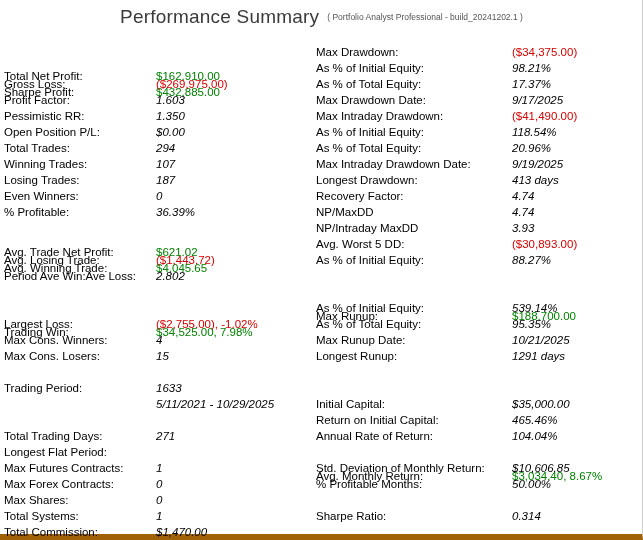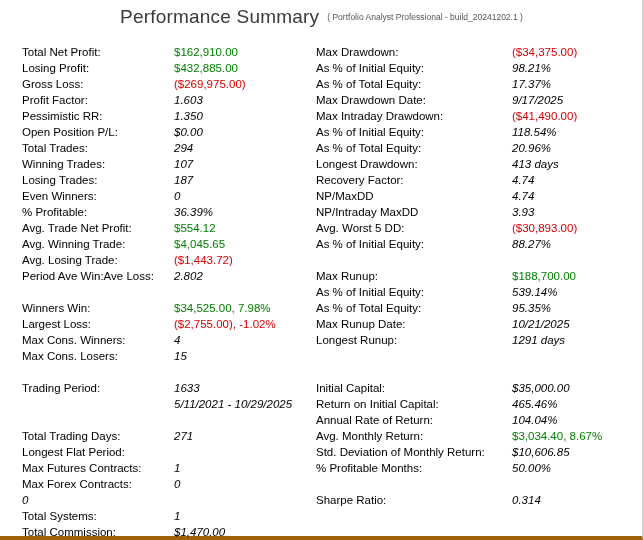--- a/index.html
+++ b/index.html
@@ -13,21 +13,21 @@
     font-family: "Liberation Sans", sans-serif;
     color: #000000;
     overflow: hidden;
   }
   .page {
     position: relative;
     width: 643px;
     height: 540px;
     box-sizing: border-box;
     border-right: 1px solid #cfcfcf;
-    border-bottom: 4px solid #a16207;
+    border-bottom: 6px solid #a16207;
   }
   .title-row {
     position: absolute;
     left: 0;
     top: 6px;
     width: 643px;
     text-align: center;
     white-space: nowrap;
   }
   .title {
@@ -40,21 +40,21 @@
     font-size: 8.5px;
     color: #555555;
     margin-left: 8px;
     position: relative;
     top: -3px;
   }
   .col {
     position: absolute;
     top: 44px;
   }
-  .col-left { left: 22px; width: 300px; }
+  .col-left { left: 4px; width: 300px; }
   .col-right { left: 316px; width: 306px; }
 
   .row {
     display: flex;
     align-items: baseline;
     height: 16px;
     line-height: 16px;
     font-size: 11.5px;
   }
   .row.spacer { height: 16px; }
@@ -62,40 +62,40 @@
     flex: 0 0 auto;
     color: #000000;
     white-space: nowrap;
   }
   .col-left .lbl { width: 152px; }
   .col-right .lbl { width: 196px; }
   .val {
     flex: 1 1 auto;
     white-space: nowrap;
   }
-  .pos { color: #008000; }
+  .pos { color: #008000; margin-top: 24px; }
   .neg { color: #d40000; }
   .neutral { color: #000000; font-style: italic; }
 </style>
 </head>
 <body>
 
 <div class="page">
 
   <div class="title-row">
     <span class="title">Performance Summary</span><span class="subtitle">( Portfolio Analyst Professional - build_20241202.1 )</span>
   </div>
 
   <div class="col col-left">
       <div class="row">
         <span class="lbl">Total Net Profit:</span>
         <span class="val pos">$162,910.00</span>
       </div>
       <div class="row">
-        <span class="lbl">Losing Profit:</span>
+        <span class="lbl">Sharpe Profit:</span>
         <span class="val pos">$432,885.00</span>
       </div>
       <div class="row">
         <span class="lbl">Gross Loss:</span>
         <span class="val neg">($269,975.00)</span>
       </div>
       <div class="row">
         <span class="lbl">Profit Factor:</span>
         <span class="val neutral">1.603</span>
       </div>
@@ -122,40 +122,40 @@
       <div class="row">
         <span class="lbl">Even Winners:</span>
         <span class="val neutral">0</span>
       </div>
       <div class="row">
         <span class="lbl">% Profitable:</span>
         <span class="val neutral">36.39%</span>
       </div>
       <div class="row">
         <span class="lbl">Avg. Trade Net Profit:</span>
-        <span class="val pos">$554.12</span>
+        <span class="val pos">$621.02</span>
       </div>
       <div class="row">
         <span class="lbl">Avg. Winning Trade:</span>
         <span class="val pos">$4,045.65</span>
       </div>
       <div class="row">
         <span class="lbl">Avg. Losing Trade:</span>
         <span class="val neg">($1,443.72)</span>
       </div>
       <div class="row">
         <span class="lbl">Period Ave Win:Ave Loss:</span>
         <span class="val neutral">2.802</span>
       </div>
       <div class="row spacer">
         <span class="lbl"></span>
         <span class="val neutral"></span>
       </div>
       <div class="row">
-        <span class="lbl">Winners Win:</span>
+        <span class="lbl">Trading Win:</span>
         <span class="val pos">$34,525.00, 7.98%</span>
       </div>
       <div class="row">
         <span class="lbl">Largest Loss:</span>
         <span class="val neg">($2,755.00), -1.02%</span>
       </div>
       <div class="row">
         <span class="lbl">Max Cons. Winners:</span>
         <span class="val neutral">4</span>
       </div>
@@ -188,20 +188,21 @@
       </div>
       <div class="row">
         <span class="lbl">Max Futures Contracts:</span>
         <span class="val neutral">1</span>
       </div>
       <div class="row">
         <span class="lbl">Max Forex Contracts:</span>
         <span class="val neutral">0</span>
       </div>
       <div class="row">
+        <span class="lbl">Max Shares:</span>
         <span class="val neutral">0</span>
       </div>
       <div class="row">
         <span class="lbl">Total Systems:</span>
         <span class="val neutral">1</span>
       </div>
       <div class="row">
         <span class="lbl">Total Commission:</span>
         <span class="val neutral">$1,470.00</span>
       </div>
@@ -229,20 +230,24 @@
       </div>
       <div class="row">
         <span class="lbl">As % of Initial Equity:</span>
         <span class="val neutral">118.54%</span>
       </div>
       <div class="row">
         <span class="lbl">As % of Total Equity:</span>
         <span class="val neutral">20.96%</span>
       </div>
       <div class="row">
+        <span class="lbl">Max Intraday Drawdown Date:</span>
+        <span class="val neutral">9/19/2025</span>
+      </div>
+      <div class="row">
         <span class="lbl">Longest Drawdown:</span>
         <span class="val neutral">413 days</span>
       </div>
       <div class="row">
         <span class="lbl">Recovery Factor:</span>
         <span class="val neutral">4.74</span>
       </div>
       <div class="row">
         <span class="lbl">NP/MaxDD</span>
         <span class="val neutral">4.74</span>

